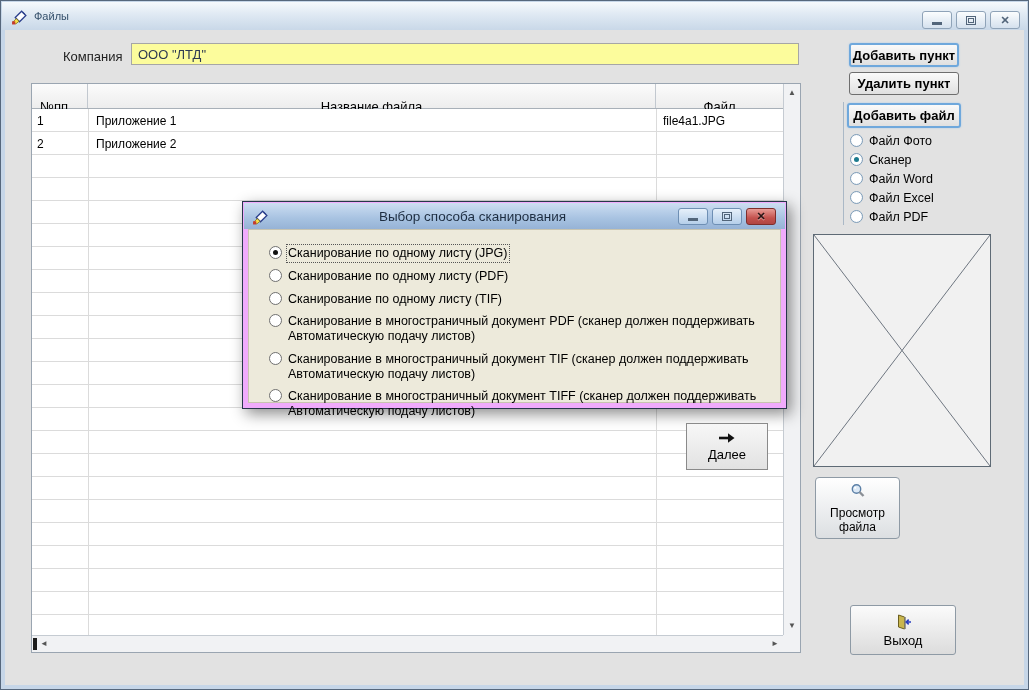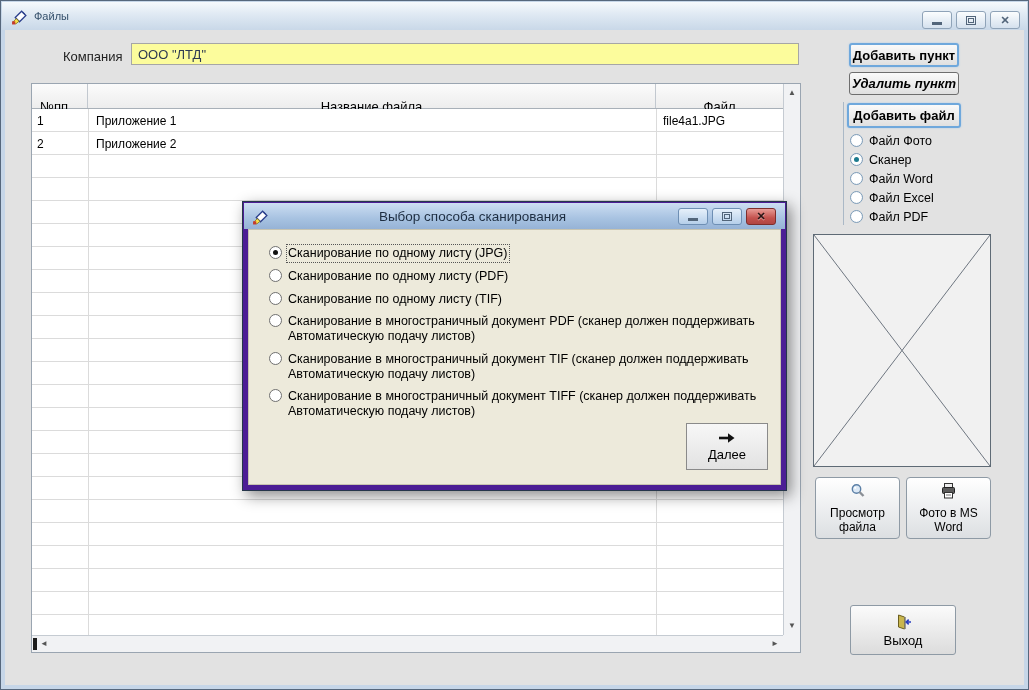--- a/index.html
+++ b/index.html
@@ -58,21 +58,21 @@
   .sb-up { top:5px; left:4px; } .sb-down { bottom:5px; left:4px; }
   .sb-left { left:8px; top:4px; } .sb-right { right:4px; top:4px; }
   .h-thumb { position:absolute; left:1px; top:2px; bottom:2px; width:4px; background:#1C1C1C; }
 
   
   .btn { display:flex; align-items:center; justify-content:center; cursor:default;
     background:linear-gradient(#FAFAFA,#E0E0E0); border-radius:3px; font-weight:bold; font-size:13px; }
   .btn-accent { border:2px solid #6FA8DC; box-shadow:0 0 2px #A8CBEA; }
   .btn-plain { border:1px solid #6E6E6E; }
   .btn-add-item { position:absolute; left:844px; top:13px; width:110px; height:24px; }
-  .btn-del-item { position:absolute; left:844px; top:42px; width:110px; height:23px;font-style:italic; }
+  .btn-del-item { position:absolute; left:844px; top:42px; width:110px; height:23px; }
   .btn-add-file { position:absolute; left:842px; top:73px; width:114px; height:25px; }
   .side-vline { position:absolute; left:838px; top:72px; width:1px; height:123px; background:#AAB8C6; }
 
   .radio-group { position:absolute; left:845px; top:101px; }
   .radio-row { display:flex; align-items:center; gap:6px; height:19px; cursor:default; }
   .radio-circle { width:13px; height:13px; border-radius:50%; border:1px solid #7E9DB9;
     background:radial-gradient(#fff 55%,#DCE6EF); position:relative; flex:0 0 13px; }
   .radio-circle.checked::after { content:''; position:absolute; left:3px; top:3px; width:5px; height:5px;
     border-radius:50%; background:#1B7A8E; }
   .radio-label { font-size:12.5px; }
@@ -83,22 +83,22 @@
   .icon-btn { position:absolute; width:85px; height:62px; border:1px solid #8E9AA5; border-radius:4px;
     background:linear-gradient(#FFFFFF,#DCDFE2); display:flex; flex-direction:column; align-items:center;
     justify-content:center; gap:6px; font-size:12px; text-align:center; line-height:1.2; cursor:default; }
   .btn-preview { left:810px; top:447px; }
   .btn-word { left:901px; top:447px; }
   .btn-exit { position:absolute; left:845px; top:575px; width:106px; height:50px;
     border:1px solid #8E9AA5; border-radius:3px; background:linear-gradient(#FBFBFB,#DCDCDC);
     display:flex; flex-direction:column; align-items:center; justify-content:center; gap:2px; font-size:13px; cursor:default; }
 
   
-  .dialog { position:absolute; left:241px; top:200px; width:545px; height:290px;
-    background:#4c1d95; border:1px solid #26364A; box-shadow:4px 5px 14px rgba(0,0,0,.45); }
+  .dialog { position:absolute; left:241px; top:200px; width:545px; height:208px;
+    background:#f0abfc; border:1px solid #26364A; box-shadow:4px 5px 14px rgba(0,0,0,.45); }
   .dlg-titlebar { position:absolute; left:1px; top:1px; right:1px; height:26px;
     background:linear-gradient(#CDDEF2,#A7C2E1 60%,#96B3D6);
     display:flex; align-items:center; padding-left:8px; }
   .dlg-title { flex:1; text-align:center; font-size:13.5px; color:#1E2E42; padding-right:2px; }
   .dlg-controls { display:flex; gap:4px; margin-right:9px; }
   .dlg-btn { width:30px; height:17px; border-radius:3px; display:flex; align-items:center; justify-content:center; cursor:default; }
   .dlg-btn-blue { border:1px solid #6E8FB4; background:linear-gradient(#E6F0FA,#B6CFEA); }
   .dlg-btn-red { border:1px solid #7E2E2C; background:linear-gradient(#E89B95,#C4524E 60%,#B04542); }
   .dlg-btn .glyph-min, .dlg-btn .glyph-max { border-color:#3E5million; }
   .dlg-btn-red .glyph-close { color:#2B1414; text-shadow:0 1px 0 rgba(255,255,255,.45); }
@@ -220,29 +220,20 @@
 
       <div class="icon-btn btn-preview">
         <svg width="19" height="18" viewBox="0 0 18 18">
           <circle cx="8" cy="7" r="4.2" fill="#DCE9F6" stroke="#5B7FA6" stroke-width="1.4"></circle>
           <circle cx="6.7" cy="5.8" r="1.1" fill="#FFFFFF"></circle>
           <line x1="11" y1="10" x2="15" y2="14" stroke="#8A8F96" stroke-width="2.4"></line>
         </svg>
         <span>Просмотр файла</span>
       </div>
 
-      <div class="icon-btn btn-word">
-        <svg width="19" height="18" viewBox="0 0 18 18">
-          <rect x="5" y="1.5" width="8" height="4" fill="#EDEDED" stroke="#333" stroke-width="1"></rect>
-          <rect x="3" y="5.5" width="12" height="6" rx="1" fill="#5B5B5B" stroke="#222" stroke-width="1"></rect>
-          <rect x="5" y="10.5" width="8" height="5.5" fill="#FFFFFF" stroke="#333" stroke-width="1"></rect>
-          <line x1="6.5" y1="13" x2="11.5" y2="13" stroke="#777" stroke-width="1"></line>
-        </svg>
-        <span>Фото в MS Word</span>
-      </div>
 
       <div class="btn-exit">
         <svg width="19" height="18" viewBox="0 0 18 18">
           <polygon points="4,2 10,4 10,16 4,14" fill="#C9B64E" stroke="#6B5E1E" stroke-width="1"></polygon>
           <rect x="10" y="4" width="1.5" height="12" fill="#9A9A9A"></rect>
           <path d="M16.5 9 L12 9 M14.2 6.6 L11.8 9 L14.2 11.4" stroke="#2A3FBF" stroke-width="1.7" fill="none"></path>
         </svg>
         <span>Выход</span>
       </div>
     </div>

